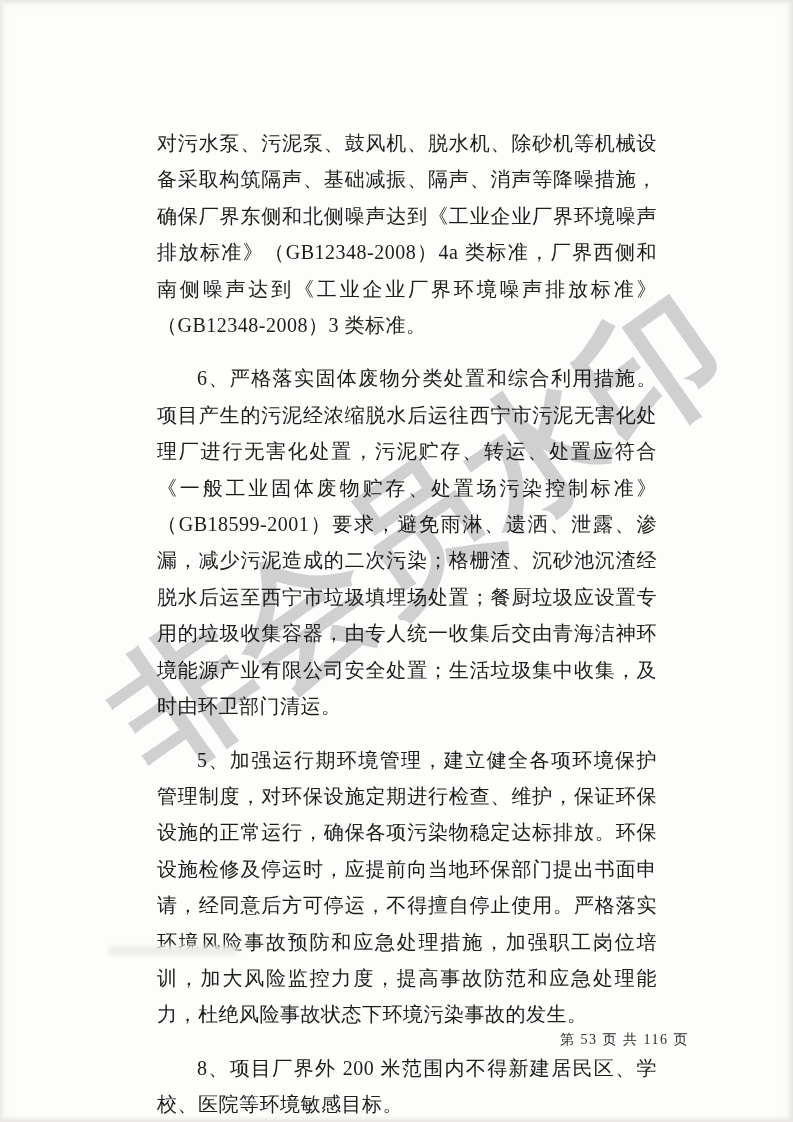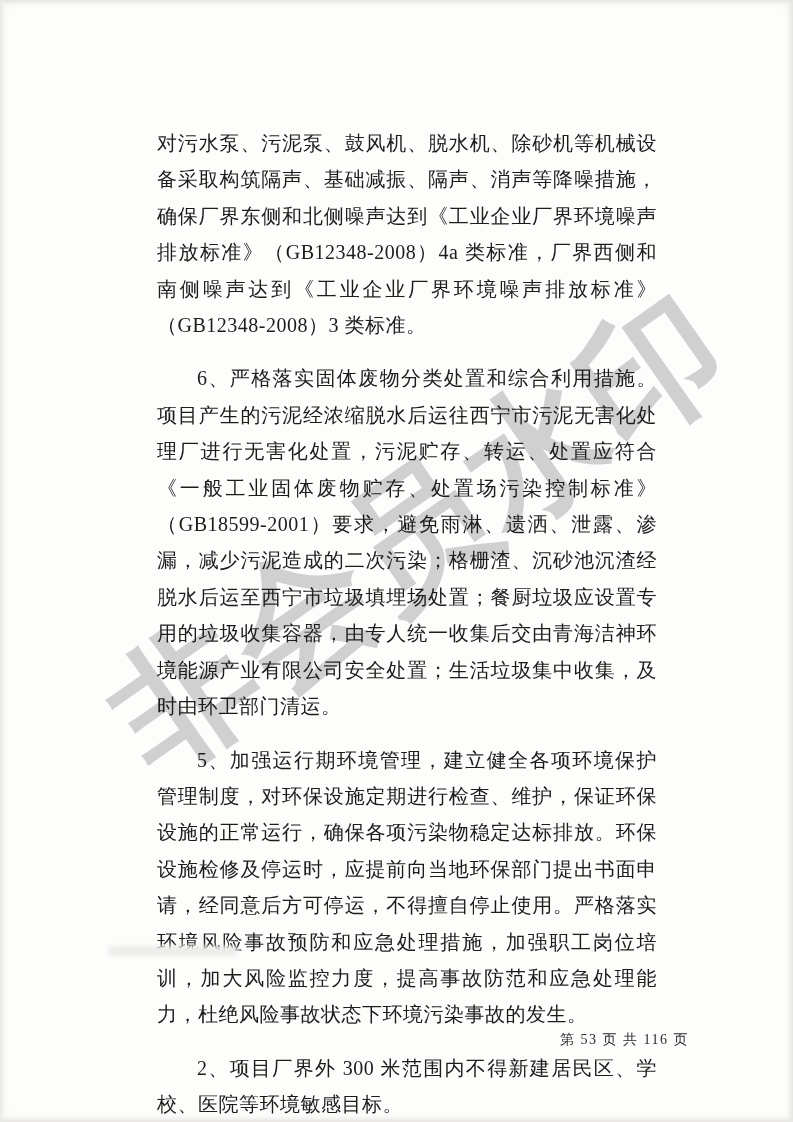--- a/index.html
+++ b/index.html
@@ -88,20 +88,20 @@
   <div class="edge-left"></div>
   <div class="edge-right"></div>
   <div class="edge-bottom"></div>
 
   <div class="watermark">非会员水印</div>
 
   <div class="content">
     <p>对污水泵、污泥泵、鼓风机、脱水机、除砂机等机械设备采取构筑隔声、基础减振、隔声、消声等降噪措施，确保厂界东侧和北侧噪声达到《工业企业厂界环境噪声排放标准》（GB12348-2008）4a 类标准，厂界西侧和南侧噪声达到《工业企业厂界环境噪声排放标准》（GB12348-2008）3 类标准。</p>
     <p class="indent">6、严格落实固体废物分类处置和综合利用措施。项目产生的污泥经浓缩脱水后运往西宁市污泥无害化处理厂进行无害化处置，污泥贮存、转运、处置应符合《一般工业固体废物贮存、处置场污染控制标准》（GB18599-2001）要求，避免雨淋、遗洒、泄露、渗漏，减少污泥造成的二次污染；格栅渣、沉砂池沉渣经脱水后运至西宁市垃圾填埋场处置；餐厨垃圾应设置专用的垃圾收集容器，由专人统一收集后交由青海洁神环境能源产业有限公司安全处置；生活垃圾集中收集，及时由环卫部门清运。</p>
     <p class="indent">5、加强运行期环境管理，建立健全各项环境保护管理制度，对环保设施定期进行检查、维护，保证环保设施的正常运行，确保各项污染物稳定达标排放。环保设施检修及停运时，应提前向当地环保部门提出书面申请，经同意后方可停运，不得擅自停止使用。严格落实环境风险事故预防和应急处理措施，加强职工岗位培训，加大风险监控力度，提高事故防范和应急处理能力，杜绝风险事故状态下环境污染事故的发生。</p>
-    <p class="indent">2、项目厂界外 300 米范围内不得新建居民区、学校、医院等环境敏感目标。</p>
+    <p class="indent">8、项目厂界外 200 米范围内不得新建居民区、学校、医院等环境敏感目标。</p>
   </div>
 
   <div class="artifact"></div>
 
   <div class="footer">第 53 页 共 116 页</div>
 
 </div>
 
 </body></html>

